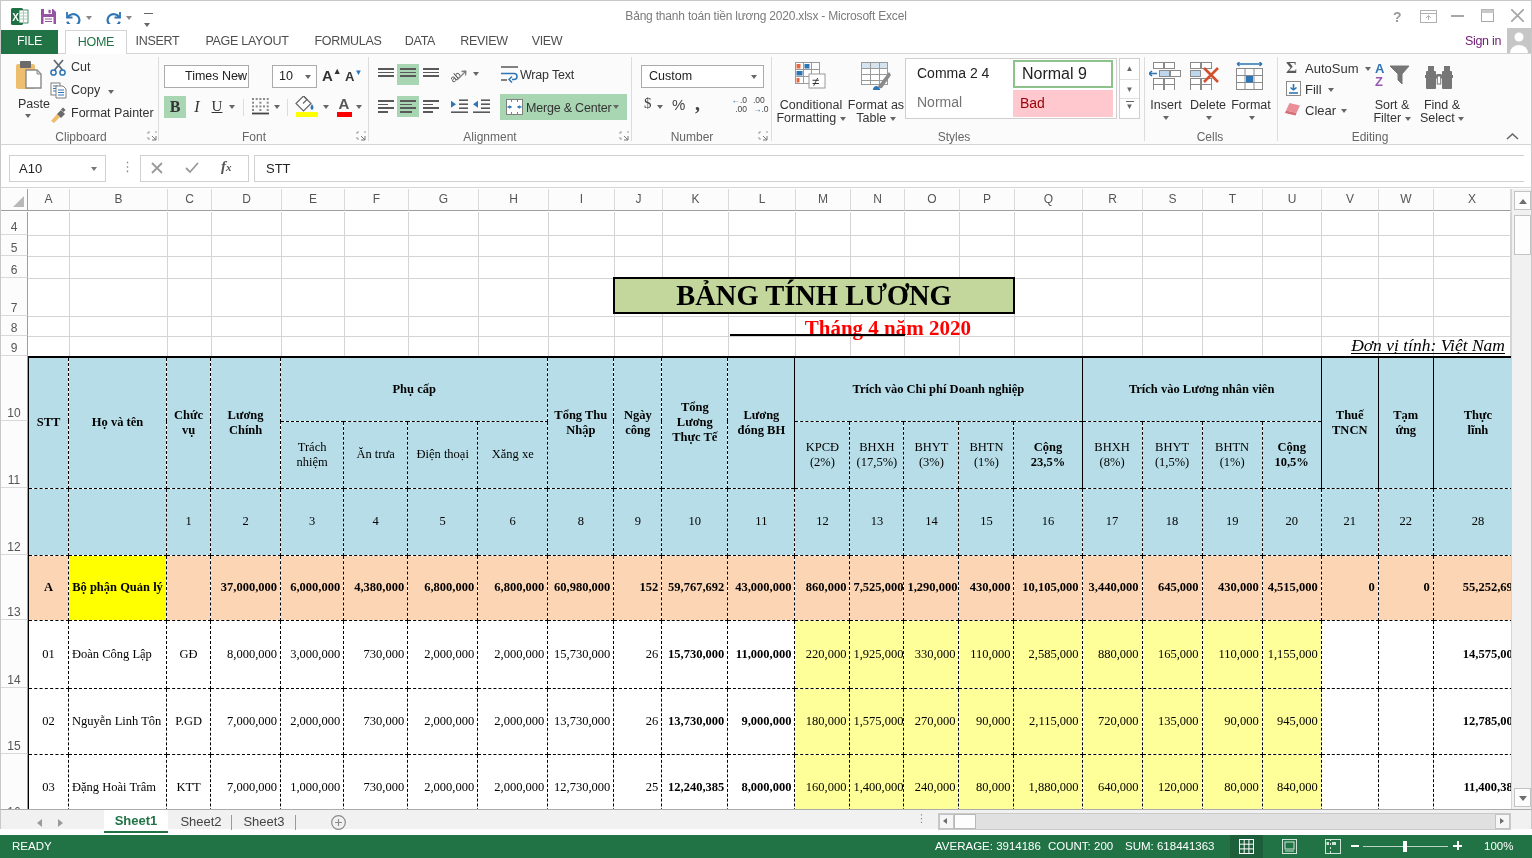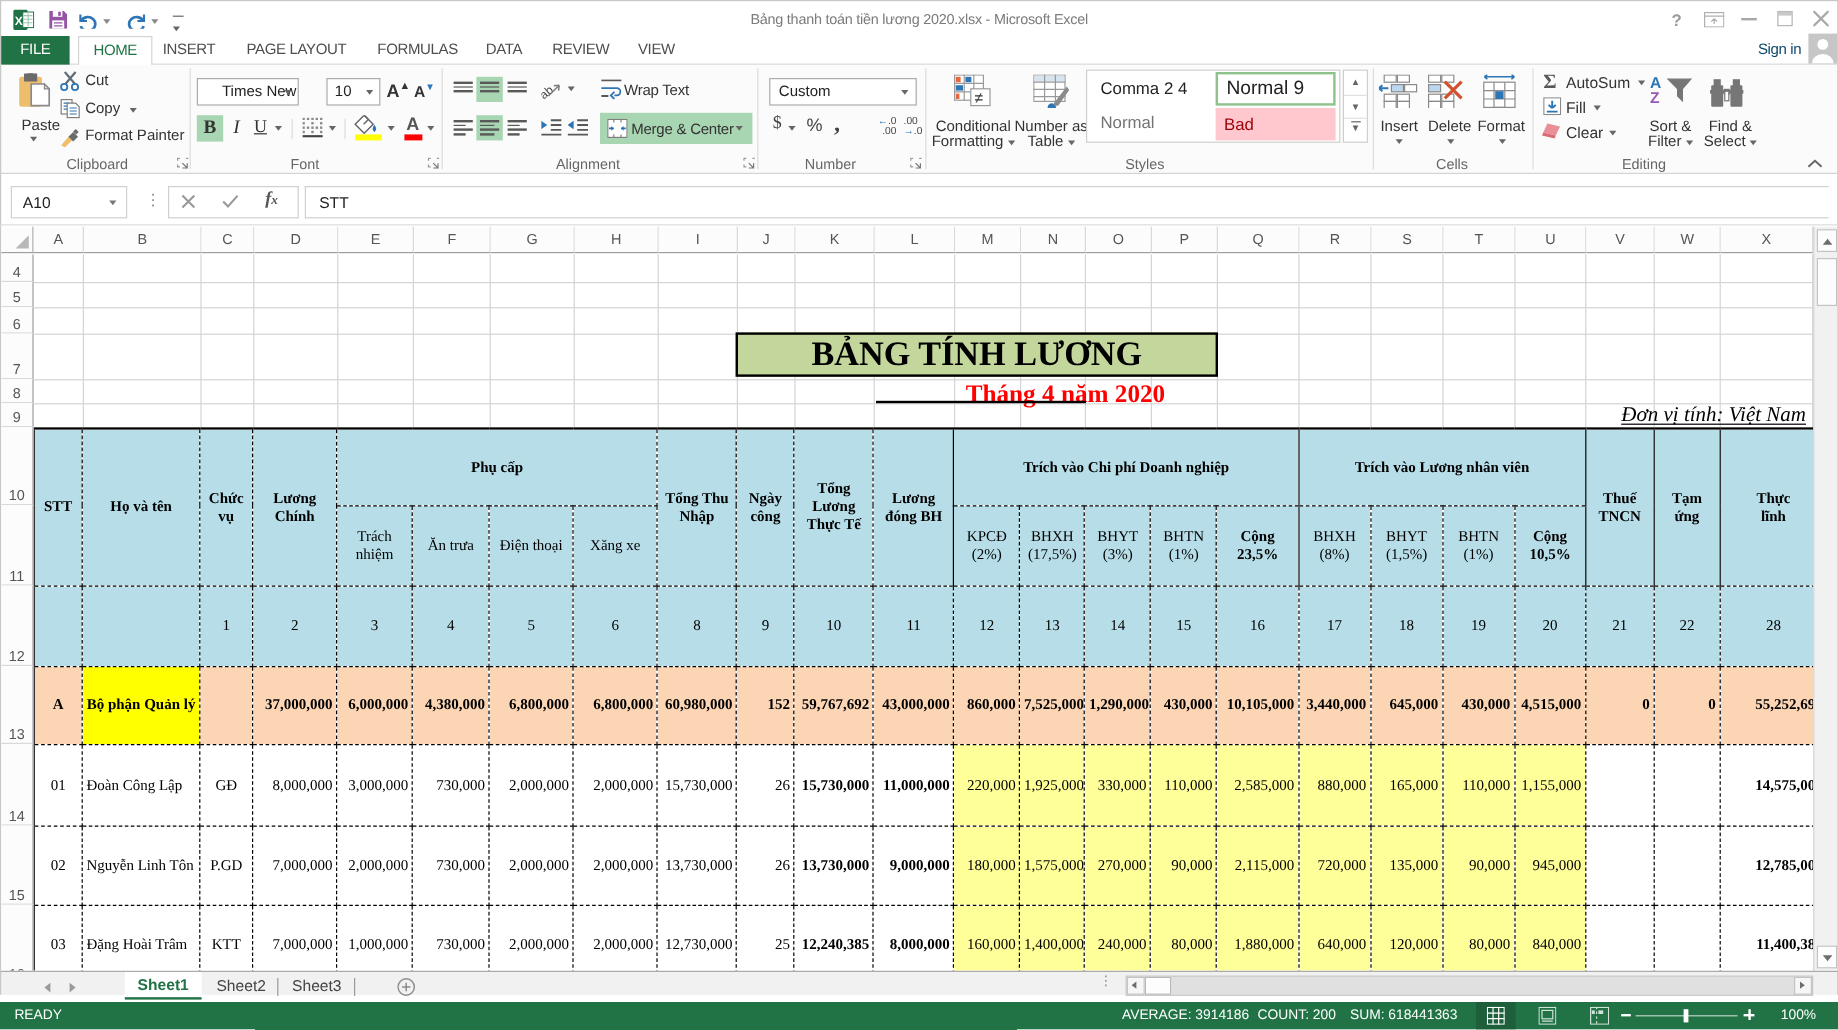--- a/index.html
+++ b/index.html
@@ -102,21 +102,21 @@
 </div>
 <div class="abs" id="tabrow">
   <div class="rtab" id="filetab">FILE</div>
   <div class="rtab" id="hometab" style="left:64px;width:62px;">HOME</div>
   <div class="rtab" style="left:129px;width:55px;">INSERT</div>
   <div class="rtab" style="left:196px;width:100px;">PAGE LAYOUT</div>
   <div class="rtab" style="left:308px;width:78px;">FORMULAS</div>
   <div class="rtab" style="left:395px;width:48px;">DATA</div>
   <div class="rtab" style="left:452px;width:62px;">REVIEW</div>
   <div class="rtab" style="left:522px;width:48px;">VIEW</div>
-  <div class="rtab" style="left:1460px;width:44px;font-size:12.5px;color:#0c4a6e;">Sign in</div>
+  <div class="rtab" style="left:1460px;width:44px;font-size:12.5px;color:#701a75;">Sign in</div>
 </div>
 <div class="abs" id="ribbon">
 <div class="gsep" style="left:157px"></div>
 <div class="gsep" style="left:367px"></div>
 <div class="gsep" style="left:630px"></div>
 <div class="gsep" style="left:770px"></div>
 <div class="gsep" style="left:1143px"></div>
 <div class="gsep" style="left:1276px"></div>
 <svg class="abs" style="left:13px;top:7px" width="30" height="31" viewBox="0 0 30 31">
 <rect x="2" y="3" width="19" height="25" rx="2" fill="#edbe6e"></rect>
@@ -316,21 +316,21 @@
 <rect x="0.5" y="0.5" width="26" height="22" fill="#fff" stroke="#9a9a9a"></rect>
 <rect x="1" y="1" width="25" height="5" fill="#d6e4f0"></rect>
 <line x1="9.5" y1="0" x2="9.5" y2="23" stroke="#9a9a9a"></line>
       <line x1="18.5" y1="0" x2="18.5" y2="23" stroke="#9a9a9a"></line>
 <line x1="0" y1="6.5" x2="27" y2="6.5" stroke="#9a9a9a"></line>
       <line x1="0" y1="12.5" x2="27" y2="12.5" stroke="#9a9a9a"></line>
       <line x1="0" y1="18.5" x2="27" y2="18.5" stroke="#9a9a9a"></line>
 <path d="M28 10 L18 23 l-3 4 l6 -1 l9 -13 z" fill="#8a8a8a"></path>
 <path d="M16 24 a3.5 3.5 0 1 0 3 3" fill="#2e75b5"></path>
     </svg>
-<div class="abs rbtxt" style="left:835px;top:44px;width:80px;text-align:center;">Number as</div>
+<div class="abs rbtxt" style="left:835px;top:44px;width:80px;text-align:center;">Format as</div>
 <div class="abs rbtxt" style="left:835px;top:57px;width:80px;text-align:center;">Table <span class="dar"></span></div>
 <div class="abs" style="left:904px;top:4px;width:212px;height:61px;background:#fff;border:1px solid #cfcfcf;"></div>
 <div class="abs" style="left:916px;top:11px;font-size:14px;color:#222;">Comma 2 4</div>
 <div class="abs" style="left:1012px;top:6px;width:100px;height:28px;border:2px solid #8dc28d;background:#fff;font-size:16px;color:#222;line-height:24px;padding-left:7px;">Normal 9</div>
 <div class="abs" style="left:916px;top:40px;font-size:14px;color:#737373;">Normal</div>
 <div class="abs" style="left:1012px;top:36px;width:100px;height:27px;background:#ffc7ce;font-size:14px;color:#9c0006;line-height:27px;padding-left:7px;">Bad</div>
 <div class="abs" style="left:1118px;top:4px;width:21px;height:61px;border:1px solid #cfcfcf;background:#fff;">
 <div style="height:20px;text-align:center;font-size:8px;color:#666;line-height:20px;">▲</div>
 <div style="height:20px;text-align:center;font-size:8px;color:#666;line-height:20px;border-top:1px solid #e0e0e0;border-bottom:1px solid #e0e0e0;">▼</div>
 <div style="height:19px;text-align:center;font-size:8px;color:#666;line-height:16px;">▼<div style="margin:-14px auto 0;width:8px;border-top:1px solid #666;"></div></div>

